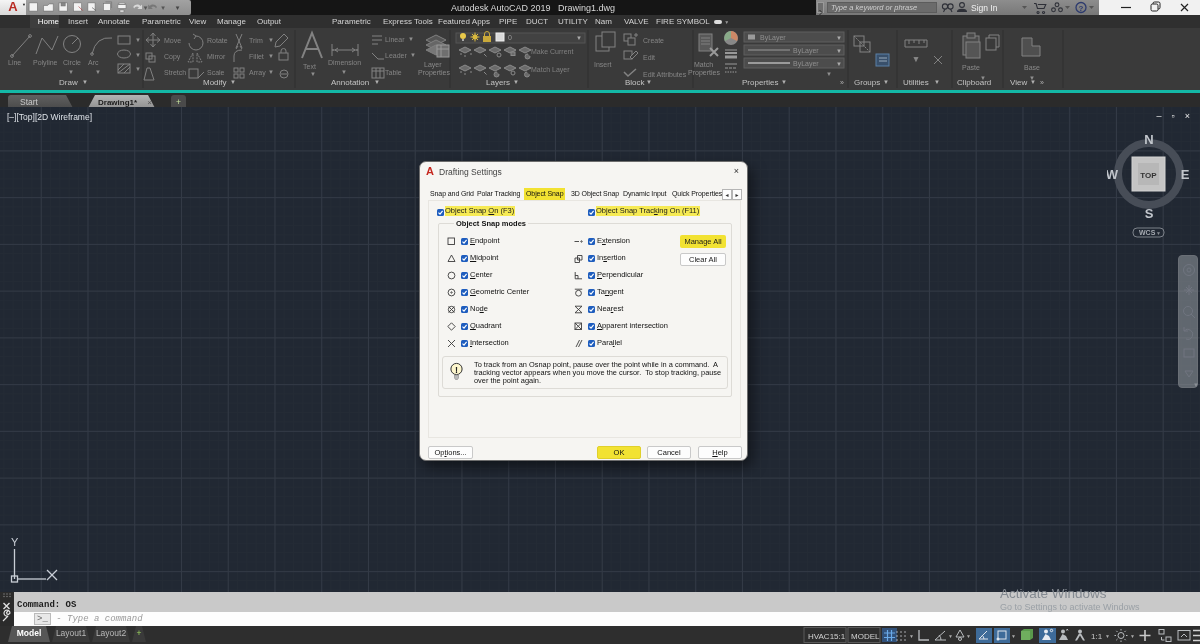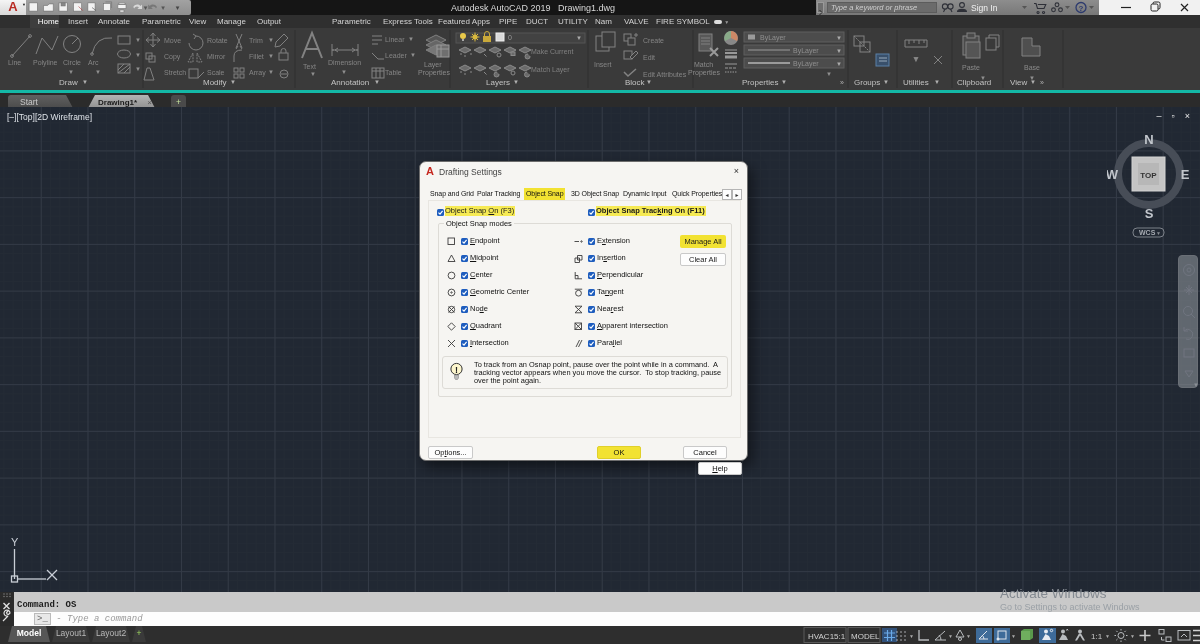--- a/index.html
+++ b/index.html
@@ -68,35 +68,35 @@
 #dtext { position:absolute; left:19px; top:5px; font-size:8.5px; color:#444; }
 #dclose { position:absolute; right:8px; top:4px; font-size:9px; color:#333; }
 .dtab { position:absolute; top:26px; height:12px; line-height:12px; font-size:7px; color:#111; letter-spacing:-0.1px; white-space:nowrap; }
 .dtabsel { background:#f2e232; padding:0 2px; margin-left:-2px; }
 .spin { position:absolute; top:27px; width:10px; height:11px; background:#fdfdfd; border:1px solid #b5b5b5; font-size:5px; text-align:center; line-height:10px; color:#333; }
 #dpage { position:absolute; left:8px; top:38px; width:313px; height:238px; border:1px solid #e8e6e1; }
 .cb { position:absolute; width:7px; height:7px; background:#1e5dbe; border-radius:1.5px; }
 .cb svg { position:absolute; left:0; top:0; }
 .hl { position:absolute; background:#f6ea53; height:10px; line-height:10px; font-size:7.5px; white-space:nowrap; width:auto !important; padding-right:1px; }
 #gbox { position:absolute; left:18px; top:57px; width:294px; height:178px; border:1px solid #dddbd6; border-radius:2px; }
-#gbox legend { font-size:7.5px; color:#111; margin-left:5px; padding:0 2px; }
+#gbox legend { font-size:7.5px; color:#111; margin-left:15px; padding:0 2px;font-weight:bold; }
 .oicon { position:absolute; width:9px; height:9px; }
 .ic { stroke:#3c3c3c; fill:none; stroke-width:0.9; }
 .olab { position:absolute; font-size:7.5px; white-space:nowrap; color:#111; }
 .olab u, .hl u { text-decoration-thickness:0.5px; text-underline-offset:1px; }
 #selall { position:absolute; left:260px; top:73px; width:46px; height:13px; background:#f2e232; border-radius:2px; text-align:center; line-height:13px; font-size:7.5px; }
 #clrall { position:absolute; left:260px; top:91px; width:46px; height:13px; background:#fdfdfd; border:1px solid #c9c9c9; border-radius:2px; text-align:center; line-height:12px; font-size:7.5px; }
 #tipbox { position:absolute; left:22px; top:194px; width:286px; height:33px; border:1px solid #dddbd6; border-radius:3px; }
 #bulb { position:absolute; left:7px; top:5px; }
 #tiptext { position:absolute; left:31px; top:3.5px; font-size:7.4px; line-height:8px; color:#111; }
 .dbtn { position:absolute; top:284px; height:13px; background:#fdfdfd; border:1px solid #c9c9c9; border-radius:2px; text-align:center; line-height:12px; font-size:7.5px; color:#111; }
 #boptions { left:8px; width:45px; }
 #bok { left:177px; width:44px; background:#f2e232; border-color:#e0d02a; }
-#bcancel { left:227px; width:44px;margin-left:36px; }
-#bhelp { left:278px; width:44px;margin-top:16px; }
+#bcancel { left:227px; width:44px; }
+#bhelp { left:278px; width:44px; }
 
 
 #statusbar { position:absolute; left:0; top:626px; width:1200px; height:18px; background:#2e2e2e; }
 .ltab { position:absolute; top:0px; height:16px; font-size:8.5px; line-height:15px; color:#b9b9b9; text-align:center; clip-path:polygon(4px 0, calc(100% - 4px) 0, 100% 100%, 0 100%);}
 #stright { position:absolute; right:0; top:0; height:15px; color:#c9c9c9; font-size:8px;margin-left:13px; }
 </style>
 </head>
 <body>
 <div id="app">
 
@@ -623,21 +623,21 @@
         <svg width="7" height="7">
           <polyline points="1.5,3.6 3,5.2 5.6,1.8" stroke="#fff" stroke-width="1.1" fill="none"></polyline>
         </svg>
       </div>
     <div class="hl" style="left:25px;top:44px;width:64px;">Object Snap <u>O</u>n (F3)</div>
     <div class="cb" style="left:168px;top:47px;">
         <svg width="7" height="7">
           <polyline points="1.5,3.6 3,5.2 5.6,1.8" stroke="#fff" stroke-width="1.1" fill="none"></polyline>
         </svg>
       </div>
-    <div class="hl" style="left:176px;top:44px;width:97px;font-weight:bold;">Object Snap Trac<u>k</u>ing On (F11)</div>
+    <div class="hl" style="left:176px;top:44px;width:97px;">Object Snap Trac<u>k</u>ing On (F11)</div>
 
     <fieldset id="gbox">
         <legend>Object Snap modes</legend>
       </fieldset>
 
     <div class="oicon" style="left:27px;top:75px;"><svg width="9" height="9" class="ic">
           <rect x="1" y="1" width="6.5" height="6.5"></rect>
         </svg></div>
     <div class="cb" style="left:41px;top:75.5px;">
         <svg width="7" height="7">

